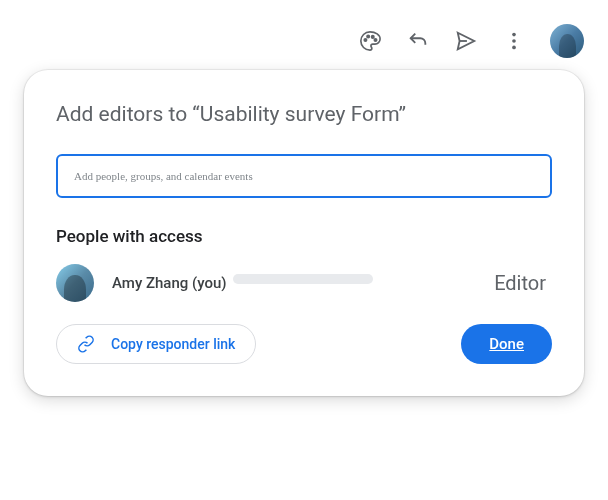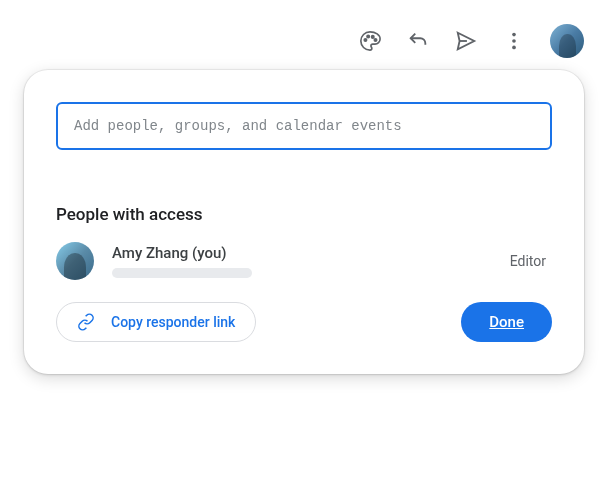--- a/index.html
+++ b/index.html
@@ -64,35 +64,34 @@
       font-size: 21px;
       color: #5f6368;
       font-weight: 400;
       margin-bottom: 28px;
     }
     .input-field {
       width: 100%;
       border: 2px solid #1a73e8;
       border-radius: 6px;
       padding: 14px 16px;
-      font-size: 14px;
+      font-size: 11px;
       color: #404040;
       outline: none;
-      font-family: Liberation Mono, monospace;
+      font-family: Liberation Serif, serif;
       margin-bottom: 28px;
     }
     .input-field::placeholder {
       color: #80868b;
     }
     .section-title {
       font-size: 17px;
       font-weight: 500;
       color: #202124;
       margin-bottom: 18px;
-      margin-top: 26px;
     }
     .person-row {
       display: flex;
       align-items: center;
       gap: 18px;
       margin-bottom: 16px;
     }
     .person-avatar {
       width: 38px;
       height: 38px;
@@ -135,36 +134,36 @@
       top: 48%;
       left: 20%;
       width: 60%;
       height: 60%;
       background: #4e342e;
       border-radius: 50% 50% 0 0;
     }
     .person-info {
       flex: 1;
       display: flex;
-      flex-direction: column;
+      flex-direction: row;
       gap: 6px;
     }
     .person-name {
       font-size: 15px;
       color: #3c4043;
       font-weight: 500;
     }
     .person-placeholder {
       width: 140px;
       height: 10px;
       background: #e8eaed;
       border-radius: 5px;
     }
     .person-role {
-      font-size: 14px;
+      font-size: 20px;
       color: #5f6368;
       padding-right: 6px;
     }
     .dialog-actions {
       display: flex;
       justify-content: space-between;
       align-items: center;
       margin-top: 22px;
     }
     .copy-link-btn {
@@ -227,20 +226,21 @@
     <svg viewBox="0 0 24 24" fill="currentColor">
       <circle cx="12" cy="5" r="2"></circle>
       <circle cx="12" cy="12" r="2"></circle>
       <circle cx="12" cy="19" r="2"></circle>
     </svg>
   </div>
   <div class="user-avatar"></div>
 </div>
 
 <div class="dialog">
+  <div class="dialog-title">Add editors to “Usability survey Form”</div>
   
   <input type="text" class="input-field" placeholder="Add people, groups, and calendar events" style="">
   
   <div class="section-title">People with access</div>
   
   <div class="person-row">
     <div class="person-avatar avatar-1"></div>
     <div class="person-info">
       <div class="person-name">Amy Zhang (you)</div>
       <div class="person-placeholder"></div>

